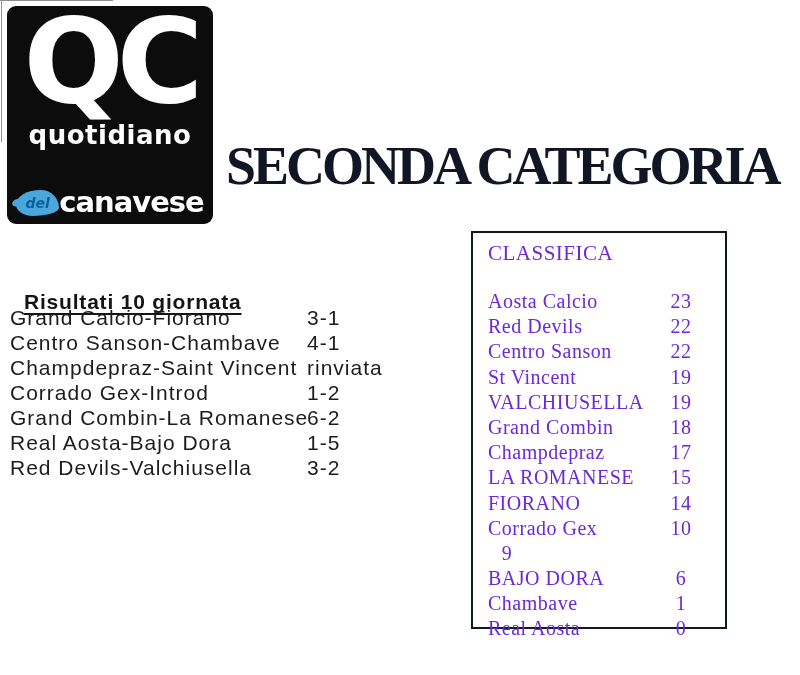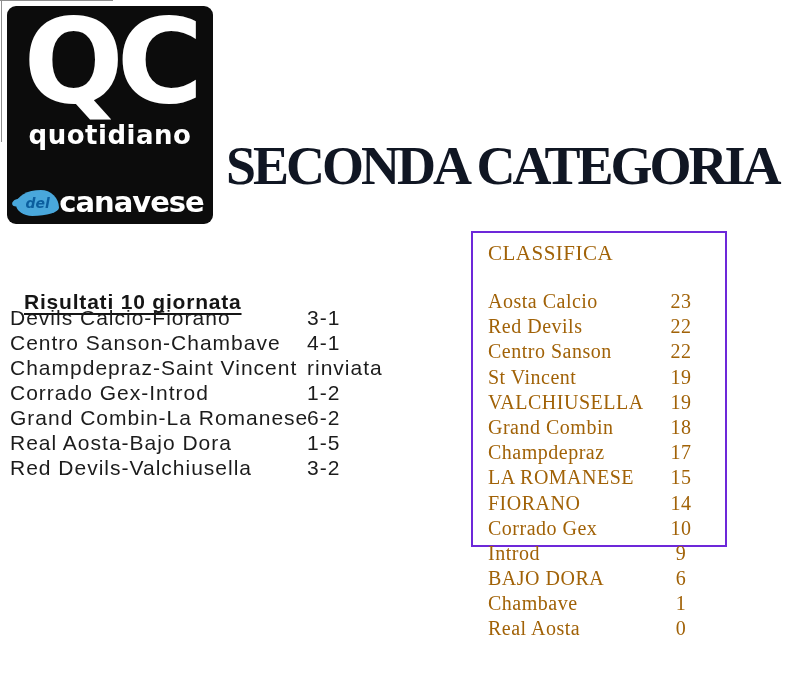--- a/index.html
+++ b/index.html
@@ -92,25 +92,25 @@
     color: #151515;
   }
   .match-list { position: absolute; left: 10px; top: 305px; width: 430px; }
   .match-row { position: relative; height: 25px; line-height: 25px; font-size: 21px; letter-spacing: 1px; }
   .match-row .fixture { display: inline-block; }
   .match-row .score { position: absolute; left: 297px; top: 0; }
 
   
   .standings {
     position: absolute; left: 471px; top: 231px;
-    width: 256px; height: 316px;
-    border: 2px solid #6d28d9;
+    width: 256px; height: 398px;
+    border: 2px solid #0f172a;
     background: #ffffff;
     font-family: "Liberation Serif", serif;
-    color: #a16207;
+    color: #6d28d9;
   }
   .standings-heading {
     position: absolute; top: 8px; left: 15px; margin: 0;
     font-size: 21px; font-weight: normal; letter-spacing: 0.5px; line-height: 25px;
   }
   .standings-rows { position: absolute; top: 56px; left: 15px; width: 212px; }
   .standing-row { display: flex; height: 25.2px; line-height: 25.2px; font-size: 20px; letter-spacing: 0.5px; }
   .standing-row .team { flex: 1; white-space: nowrap; }
   .standing-row .pts { width: 38px; text-align: center; flex: none; }
 </style>
@@ -131,21 +131,21 @@
     </div>
   </div>
 
   <h1 class="title">SECONDA CATEGORIA</h1>
 
 
   <h2 class="results-heading">Risultati 10 giornata</h2>
 
   <div class="match-list">
     <div class="match-row">
-      <span class="fixture">Devils Calcio-Fiorano</span>
+      <span class="fixture">Grand Calcio-Fiorano</span>
       <span class="score">3-1</span>
     </div>
     <div class="match-row">
       <span class="fixture">Centro Sanson-Chambave</span>
       <span class="score">4-1</span>
     </div>
     <div class="match-row">
       <span class="fixture">Champdepraz-Saint Vincent</span>
       <span class="score">rinviata</span>
     </div>
@@ -204,21 +204,20 @@
       </div>
       <div class="standing-row">
         <span class="team">FIORANO</span>
         <span class="pts">14</span>
       </div>
       <div class="standing-row">
         <span class="team">Corrado Gex</span>
         <span class="pts">10</span>
       </div>
       <div class="standing-row">
-        <span class="team">Introd</span>
         <span class="pts">9</span>
       </div>
       <div class="standing-row">
         <span class="team">BAJO DORA</span>
         <span class="pts">6</span>
       </div>
       <div class="standing-row">
         <span class="team">Chambave</span>
         <span class="pts">1</span>
       </div>

